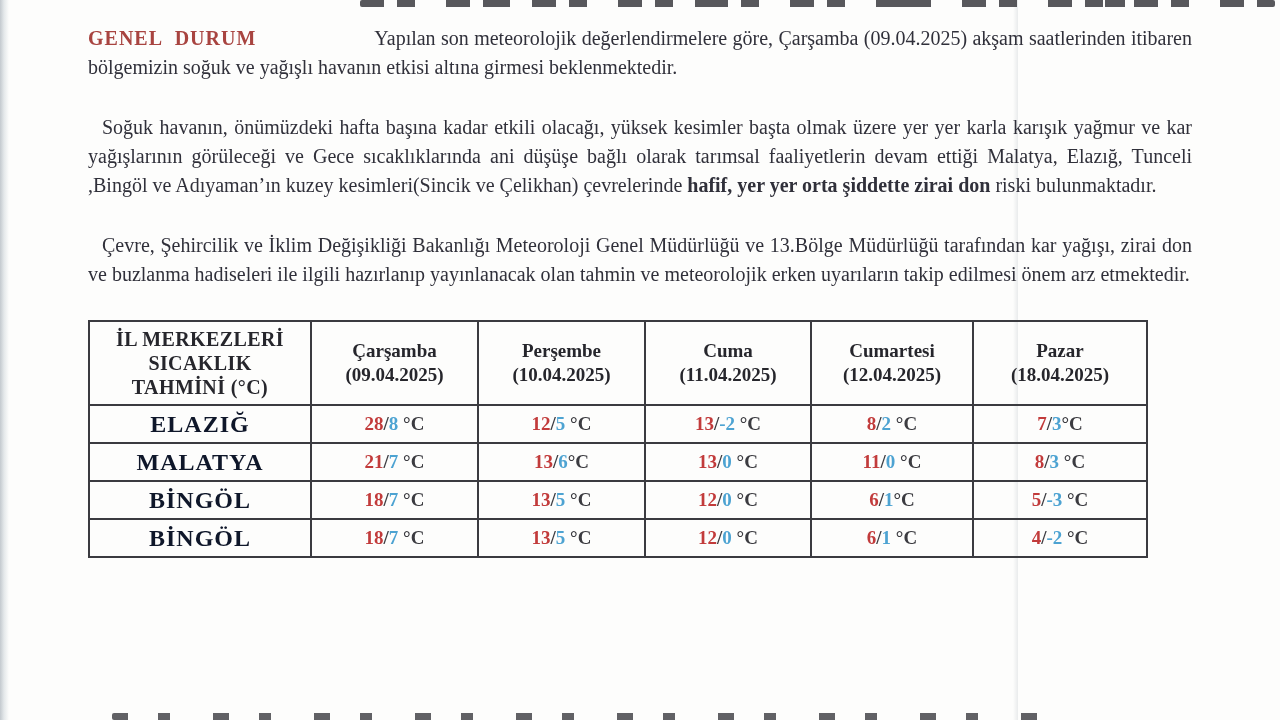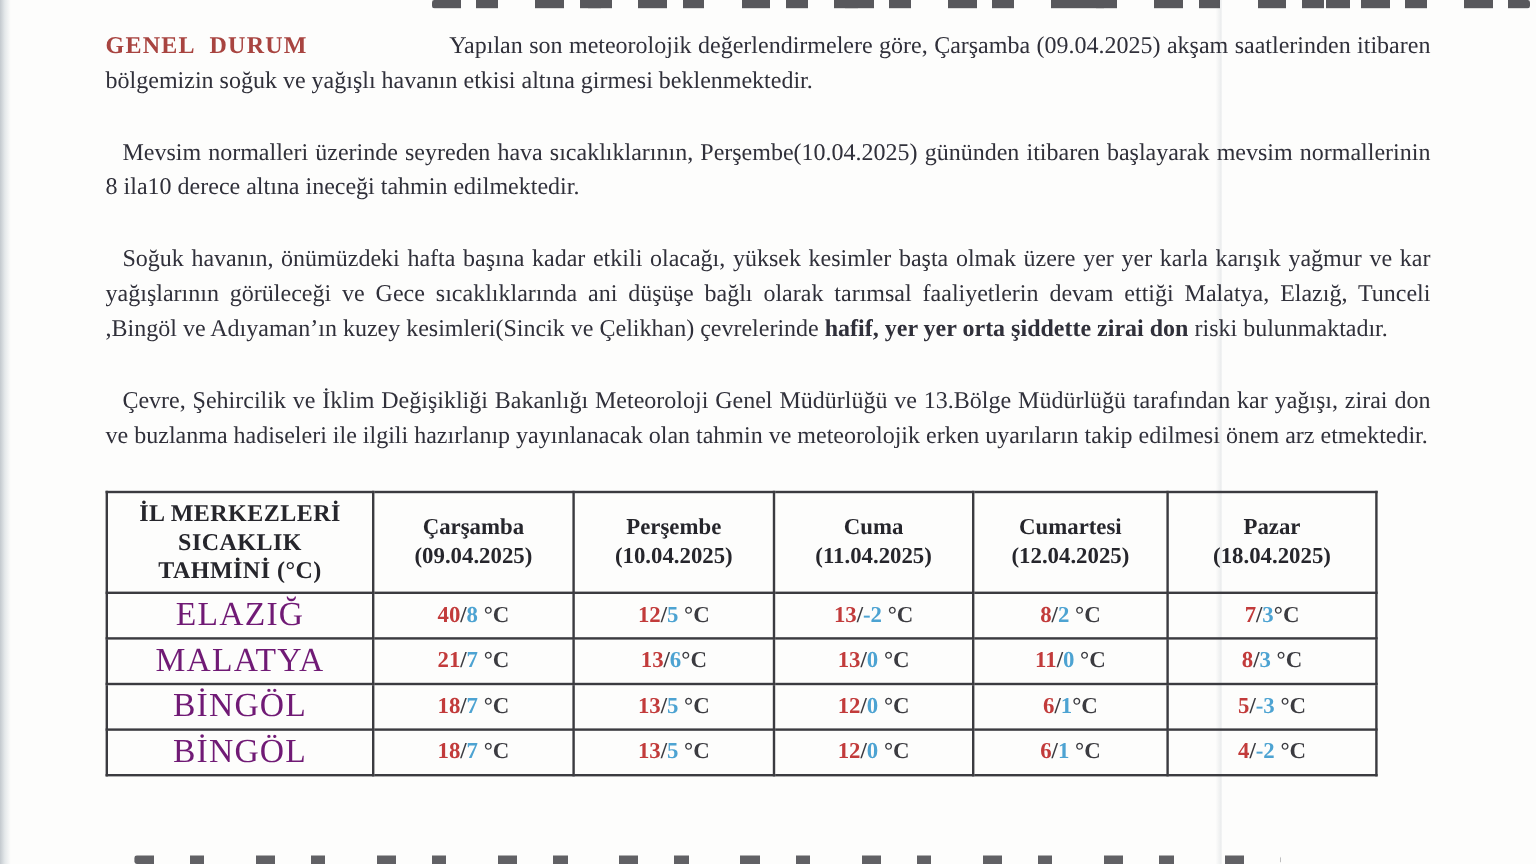--- a/index.html
+++ b/index.html
@@ -56,21 +56,21 @@
   table.forecast th,table.forecast td{
     border:2px solid #3b3b40;text-align:center;vertical-align:middle;
     padding:0;overflow:hidden;
   }
   th.corner{
     font-size:20px;font-weight:bold;line-height:24px;white-space:pre-line;
     height:82px;letter-spacing:.4px;color:#26262c;
   }
   th.dayhead{font-size:19px;font-weight:bold;line-height:24px;color:#26262c;}
   td.city{
-    font-size:28px;font-weight:normal;letter-spacing:1px;color:#701a75;height:36px;
+    font-size:24px;font-weight:bold;letter-spacing:1px;color:#0f172a;height:36px;
   }
   td.tempcell{font-size:19px;font-weight:bold;height:36px;}
   .tmax{color:#c23b3b;}
   .tmin{color:#4da3d2;}
   .slash,.unit{color:#3b3b40;}
   .unit{white-space:pre;}
 
   .footer-note{
     margin:15px 0 0 6px;font-size:20px;line-height:28px;text-align:left;
   }
@@ -81,21 +81,20 @@
 <div class="page">
   <div class="scan-edge-left"></div>
   <div class="scan-edge-right"></div>
   <div class="frag-top"></div>
   <div class="frag-bottom"></div>
 
   <div class="content">
 
     <p class="para"><span class="label">GENEL  DURUM</span><span class="tab-gap"></span><span>Yapılan son meteorolojik değerlendirmelere göre, Çarşamba (09.04.2025) akşam saatlerinden itibaren bölgemizin soğuk ve yağışlı havanın etkisi altına girmesi beklenmektedir.</span></p>
 
-    <p class="para indent">Mevsim normalleri üzerinde seyreden hava sıcaklıklarının, Perşembe(10.04.2025) gününden itibaren başlayarak mevsim normallerinin 8 ila10 derece altına ineceği tahmin edilmektedir.</p>
 
     <p class="para indent"><span>Soğuk havanın, önümüzdeki hafta başına kadar etkili olacağı, yüksek kesimler başta olmak üzere yer yer karla karışık yağmur ve kar yağışlarının görüleceği ve  Gece sıcaklıklarında ani düşüşe bağlı olarak tarımsal faaliyetlerin devam ettiği Malatya, Elazığ, Tunceli ,Bingöl ve Adıyaman’ın kuzey kesimleri(Sincik ve Çelikhan) çevrelerinde </span><span class="bold-run">hafif, yer yer orta şiddette zirai don</span><span> riski bulunmaktadır.</span></p>
 
     <p class="para indent">Çevre, Şehircilik ve İklim Değişikliği Bakanlığı Meteoroloji Genel Müdürlüğü ve 13.Bölge Müdürlüğü tarafından kar yağışı, zirai don ve buzlanma hadiseleri ile ilgili hazırlanıp yayınlanacak olan tahmin ve meteorolojik erken uyarıların takip edilmesi önem arz etmektedir.</p>
 
     <table class="forecast">
       <colgroup>
         <col style="width:222px">
           <col style="width:167px">
           <col style="width:167px">
@@ -126,21 +125,21 @@
             </th>
             <th class="dayhead">
               <div>Pazar</div>
               <div>(18.04.2025)</div>
             </th>
           </tr>
       </thead>
       <tbody id="forecast-tbody">
           <tr>
             <td class="city">ELAZIĞ</td>
-            <td class="tempcell"><span class="tmax">40</span><span class="slash">/</span><span class="tmin">8</span><span class="unit"> °C</span></td>
+            <td class="tempcell"><span class="tmax">28</span><span class="slash">/</span><span class="tmin">8</span><span class="unit"> °C</span></td>
             <td class="tempcell"><span class="tmax">12</span><span class="slash">/</span><span class="tmin">5</span><span class="unit"> °C</span></td>
             <td class="tempcell"><span class="tmax">13</span><span class="slash">/</span><span class="tmin">-2</span><span class="unit"> °C</span></td>
             <td class="tempcell"><span class="tmax">8</span><span class="slash">/</span><span class="tmin">2</span><span class="unit"> °C</span></td>
             <td class="tempcell"><span class="tmax">7</span><span class="slash">/</span><span class="tmin">3</span><span class="unit">°C</span></td>
           </tr>
           <tr>
             <td class="city">MALATYA</td>
             <td class="tempcell"><span class="tmax">21</span><span class="slash">/</span><span class="tmin">7</span><span class="unit"> °C</span></td>
             <td class="tempcell"><span class="tmax">13</span><span class="slash">/</span><span class="tmin">6</span><span class="unit">°C</span></td>
             <td class="tempcell"><span class="tmax">13</span><span class="slash">/</span><span class="tmin">0</span><span class="unit"> °C</span></td>

